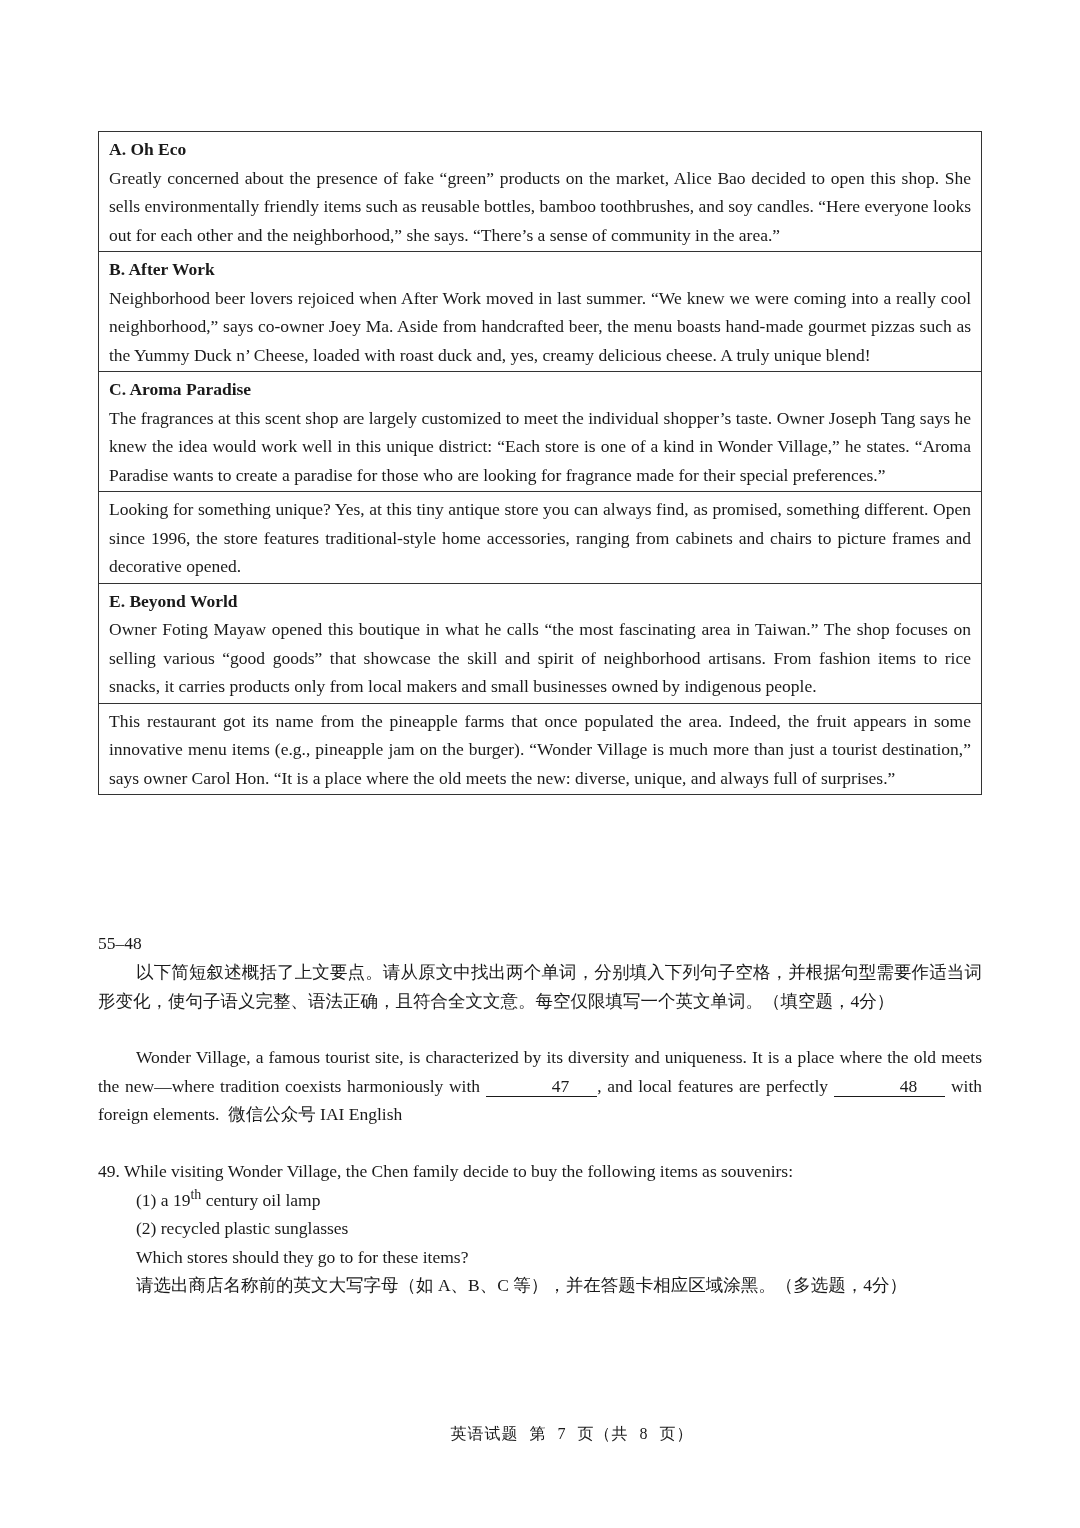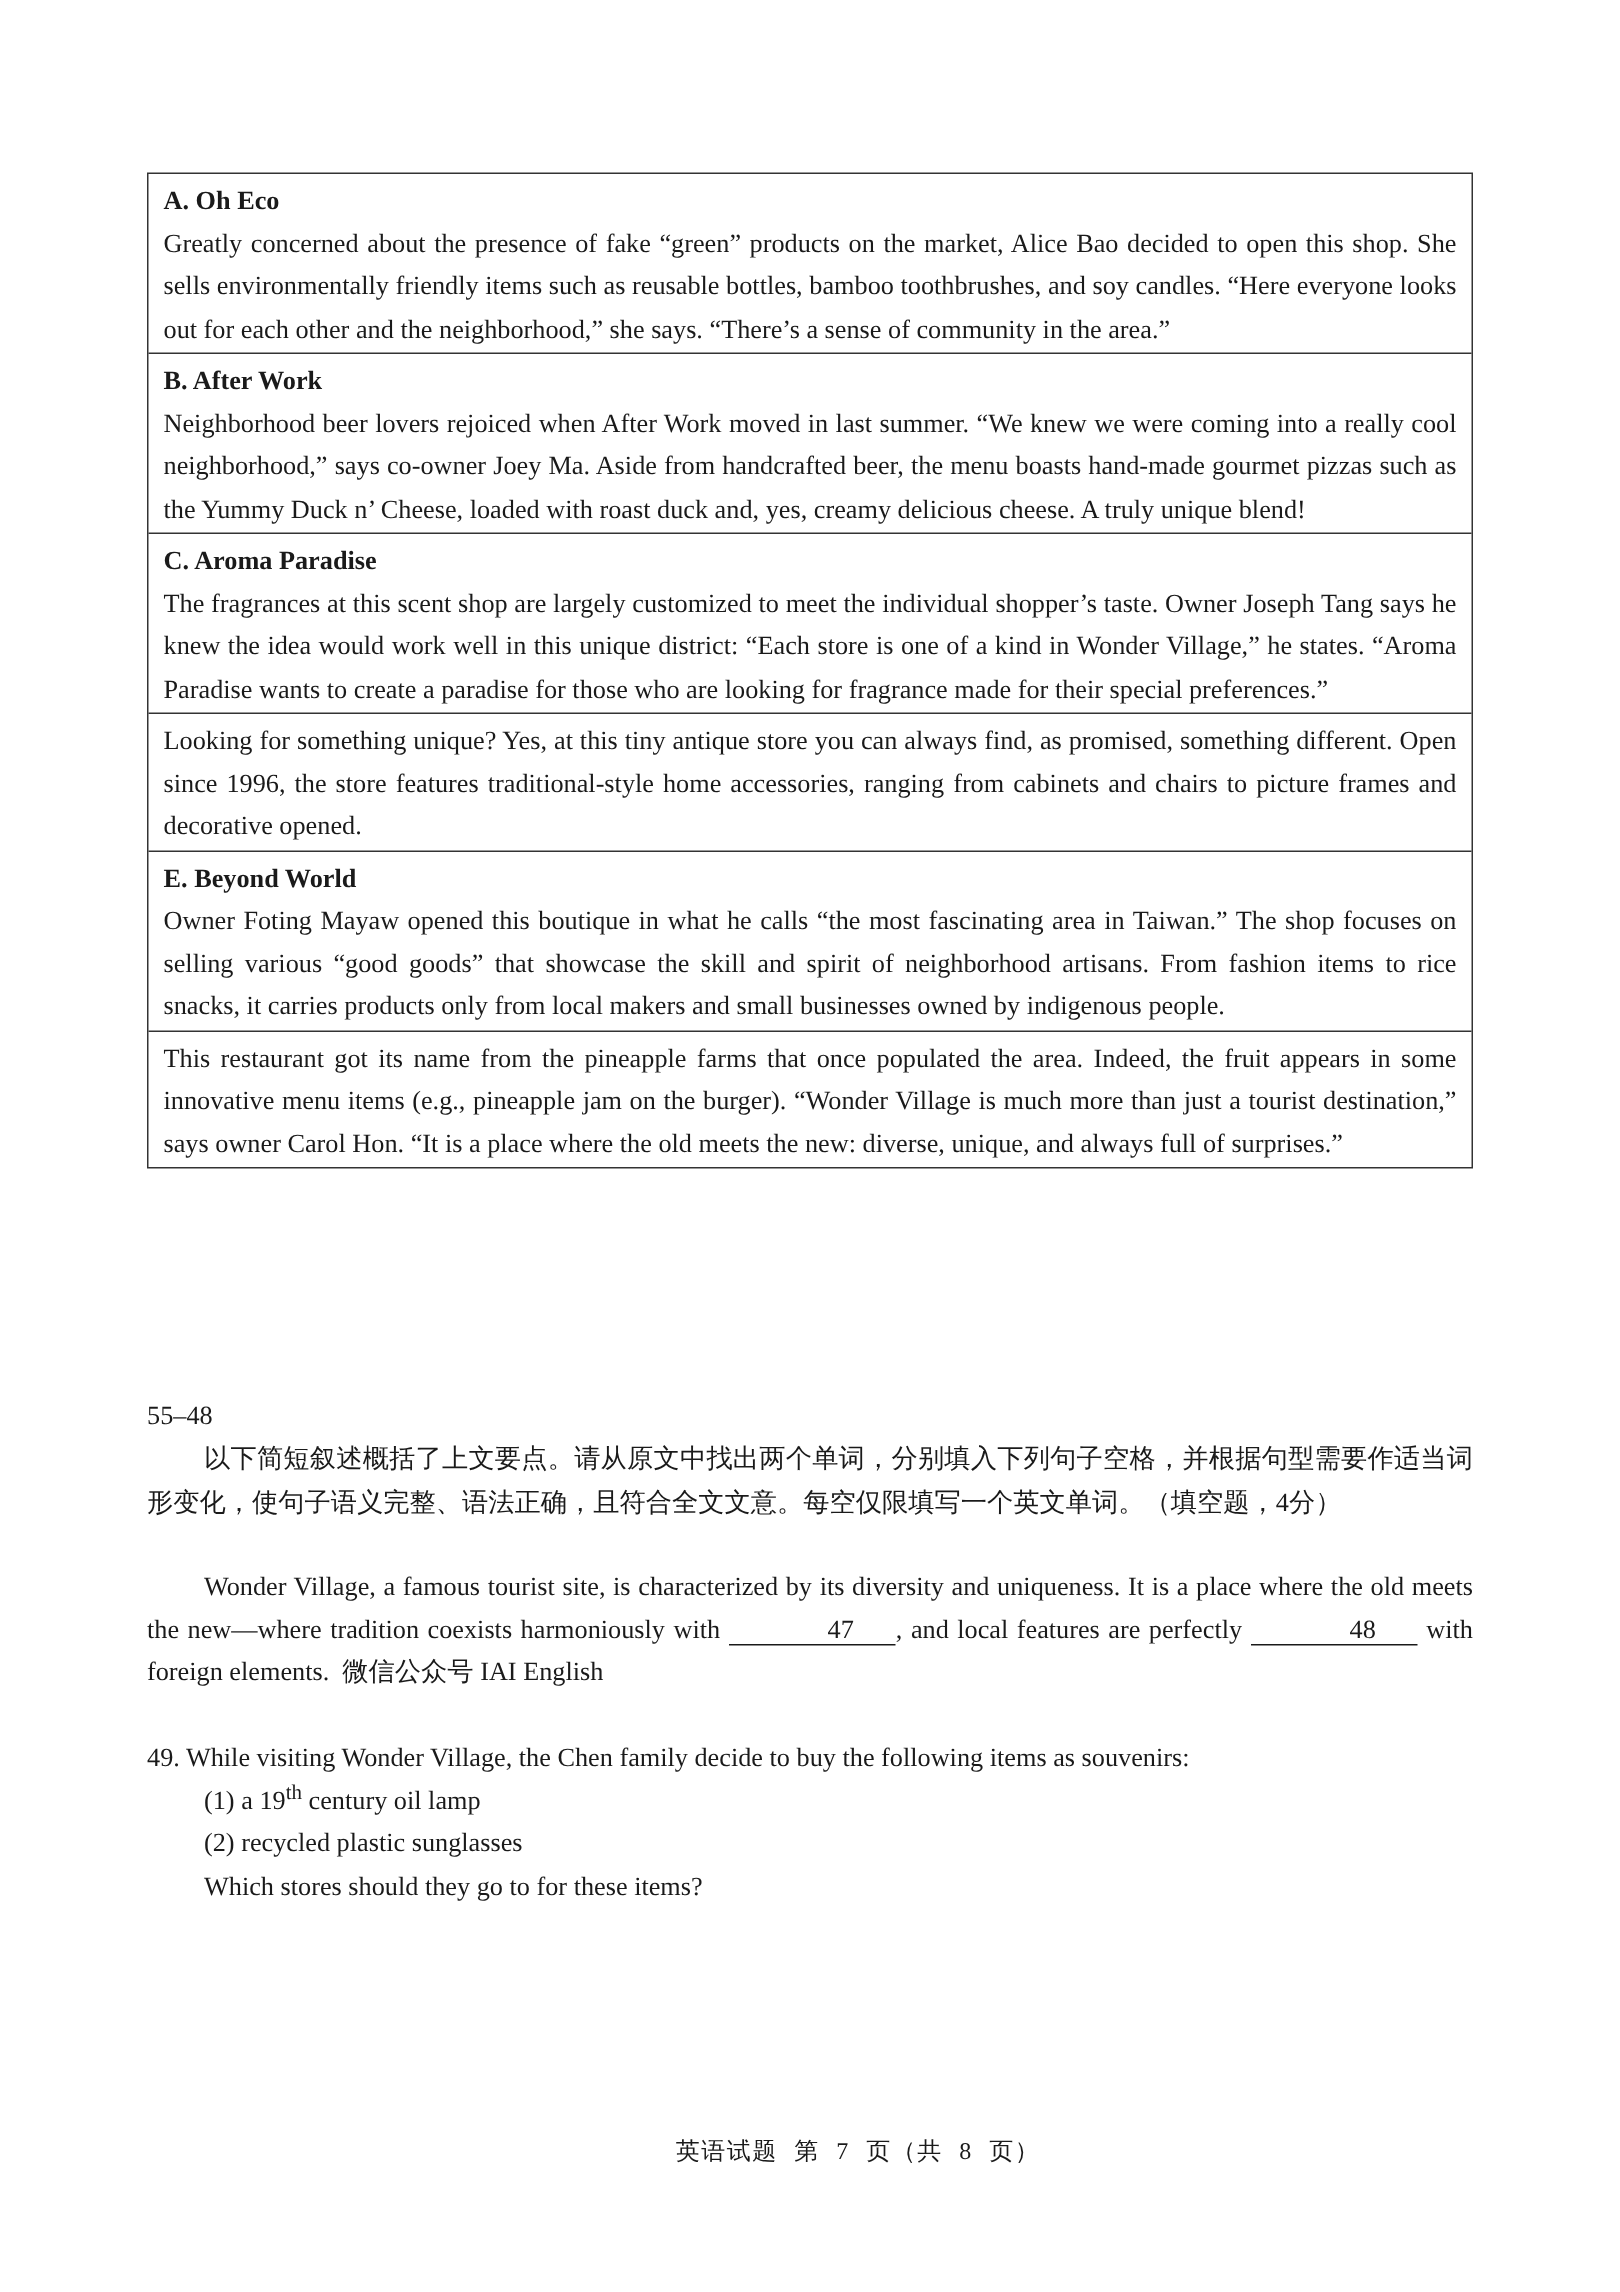--- a/index.html
+++ b/index.html
@@ -2,21 +2,21 @@
 <html><head>
   <meta charset="utf-8">
   <style>
     html, body { margin: 0; padding: 0; background: #ffffff; }
     body {
       width: 1080px; height: 1528px; position: relative; overflow: hidden;
       font-family: "Liberation Serif", "DejaVu Serif", serif;
       color: #1a1a1a; font-size: 17.5px;
     }
     .stores {
-      position: absolute; left: 98px; top: 115px; width: 884px;
+      position: absolute; left: 98px; top: 131px; width: 884px;
       border: 1.5px solid #333; box-sizing: border-box;
     }
     .store {
       border-bottom: 1.5px solid #333;
       padding: 3px 10px 2px 10px;
       line-height: 28.5px;
     }
     .store:last-child { border-bottom: none; }
     .store-name { font-weight: bold; }
     .store-desc { text-align: justify; text-align-last: left; }
@@ -67,15 +67,16 @@
 <div class="section q-instr">以下简短叙述概括了上文要点。请从原文中找出两个单词，分别填入下列句子空格，并根据句型需要作适当词形变化，使句子语义完整、语法正确，且符合全文文意。每空仅限填写一个英文单词。（填空题，4分）</div>
 <div class="section q-summary">
   <span>Wonder Village, a famous tourist site, is characterized by its diversity and uniqueness. It is a place where the old meets the new—where tradition coexists harmoniously with </span><span class="blank"><span class="pad"></span><span>47</span><span class="pad"></span></span><span>, and local features are perfectly </span><span class="blank"><span class="pad"></span><span>48</span><span class="pad"></span></span><span> with foreign elements.</span>&nbsp; <span>微信公众号 IAI English</span>
 </div>
 
 <div class="section q49">
   <div>49. While visiting Wonder Village, the Chen family decide to buy the following items as souvenirs:</div>
   <div class="item"><span>(1) a 19</span><sup>th</sup><span> century oil lamp</span></div>
   <div class="item">(2) recycled plastic sunglasses</div>
   <div class="ital">Which stores should they go to for these items?</div>
+  <div class="item">请选出商店名称前的英文大写字母（如 A、B、C 等），并在答题卡相应区域涂黑。（多选题，4分）</div>
 </div>
 
 <div class="footer">英语试题 第 7 页（共 8 页）</div>
 
 </body></html>

